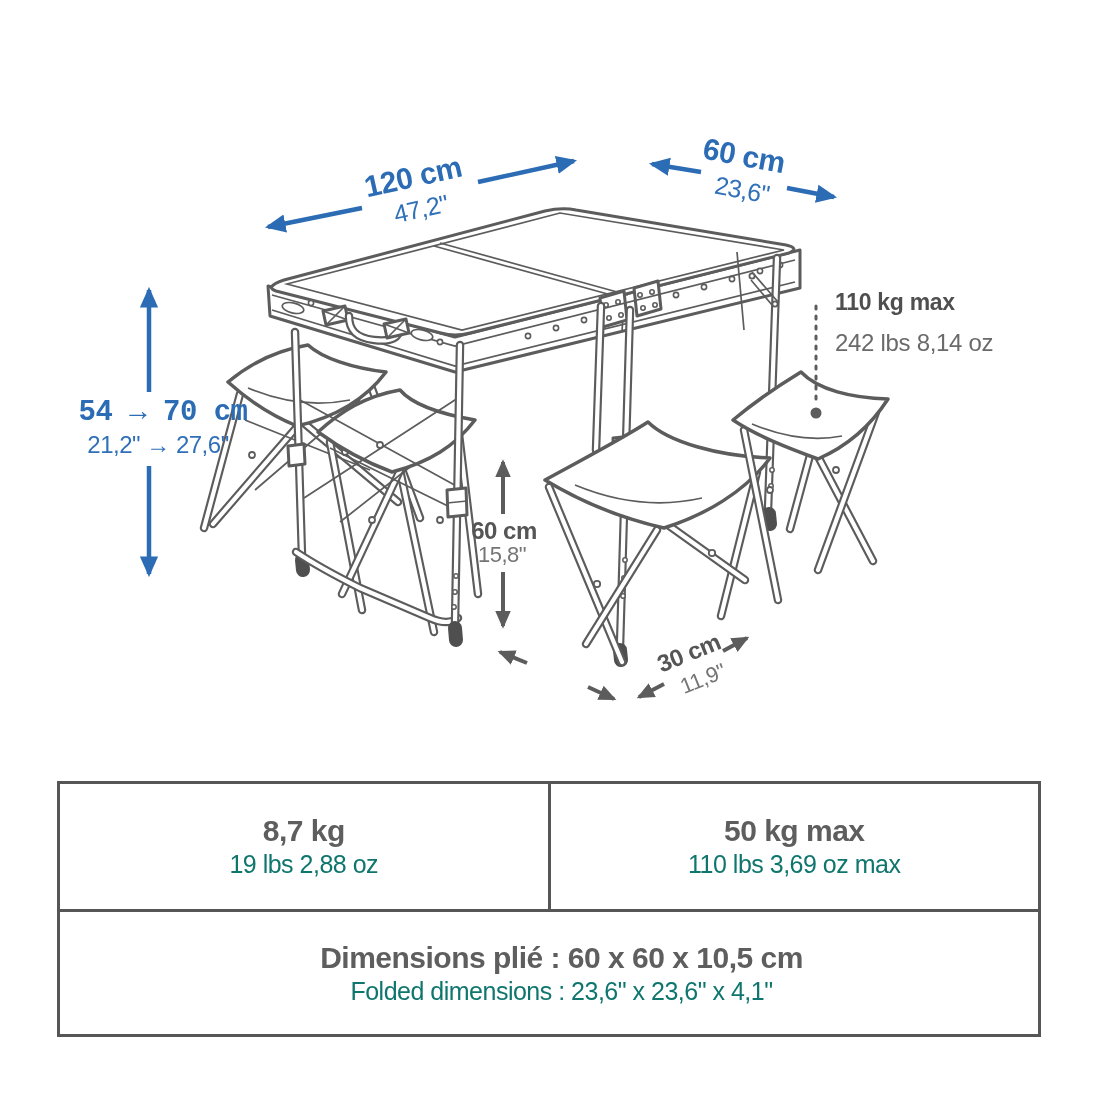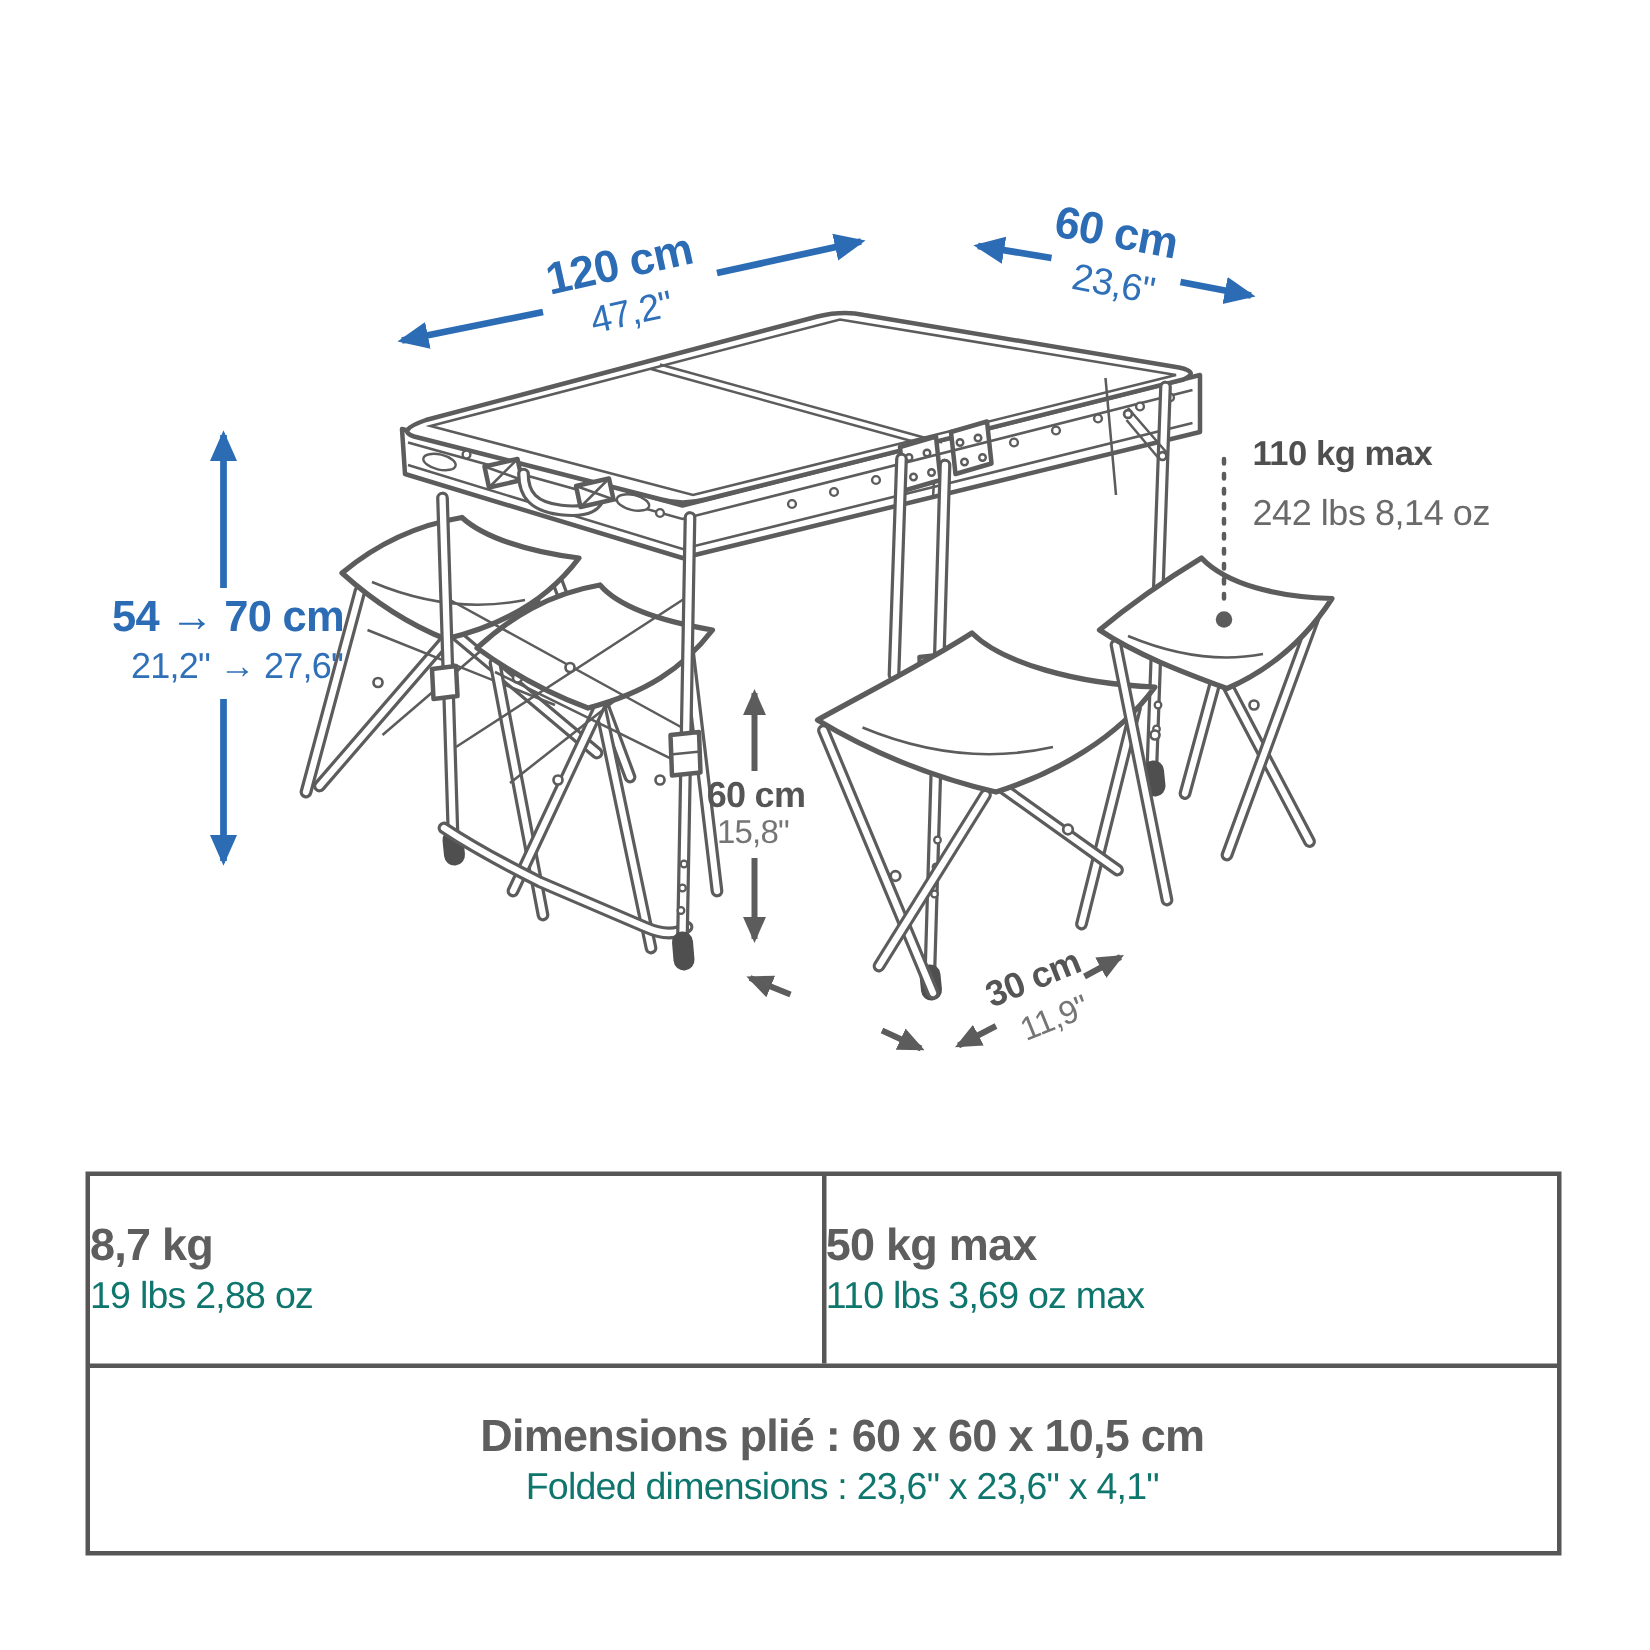--- a/index.html
+++ b/index.html
@@ -26,21 +26,21 @@
   .gray-b{color:#4f4f4f;font-weight:bold;font-size:23px;letter-spacing:-0.3px;}
   .gray-r{color:#6a6a6a;font-size:24px;letter-spacing:-0.3px;}
   .dim-b{color:#555;font-weight:bold;font-size:24px;letter-spacing:-0.5px;}
   .dim-r{color:#757575;font-size:22px;letter-spacing:-0.5px;}
   .left-align{transform:none;}
   
   .spec{position:absolute;left:57px;top:781px;width:984px;height:256px;border:3px solid #565656;
         box-sizing:border-box;display:flex;flex-direction:column;}
   .spec-row1{height:125px;display:flex;border-bottom:3px solid #565656;}
   .spec-row2{flex:1;display:flex;flex-direction:column;align-items:center;justify-content:center;gap:4px;padding-left:25px;}
-  .spec-cell{flex:1;display:flex;flex-direction:column;align-items:flex-start;justify-content:center;gap:4px;}
+  .spec-cell{flex:1;display:flex;flex-direction:column;align-items:center;justify-content:center;gap:4px;}
   .spec-cell.first{border-right:3px solid #565656;}
   .v{font-size:30px;font-weight:bold;color:#5e5e5e;letter-spacing:-0.5px;line-height:1.1;}
   .s{font-size:25px;color:#0f766e;letter-spacing:-0.5px;line-height:1.1;}
 </style>
 </head>
 <body>
 
 <div class="canvas">
 
   <svg width="1100" height="760" viewBox="0 0 1100 760">
@@ -230,21 +230,21 @@
       <path class="ab" d="M149,466 L149,574" marker-end="url(#mb)"></path>
     </g>
   </svg>
 
   <div class="lbl blue-b" style="left:413px;top:177px;transform:translate(-50%,-50%) rotate(-12.5deg);">120 cm</div>
   <div class="lbl blue-r" style="left:421px;top:209px;transform:translate(-50%,-50%) rotate(-12.5deg);">47,2"</div>
 
   <div class="lbl blue-b" style="left:744px;top:156px;transform:translate(-50%,-50%) rotate(10.5deg);">60 cm</div>
   <div class="lbl blue-r" style="left:742px;top:190px;transform:translate(-50%,-50%) rotate(10.5deg);">23,6"</div>
 
-  <div class="lbl blue-b" style="left:152px;top:412px;font-size:29px;">54 → 70 cm</div>
+  <div class="lbl blue-b" style="left:163px;top:412px;font-size:29px;font-family:Liberation Mono, monospace;">54 → 70 cm</div>
   <div class="lbl blue-r" style="left:158px;top:445px;font-size:24px;">21,2" → 27,6"</div>
 
   <div class="lbl gray-b left-align" style="left:835px;top:291px;text-align:right;">110 kg max</div>
   <div class="lbl gray-r left-align" style="left:835px;top:331px;">242 lbs 8,14 oz</div>
 
   <div class="lbl dim-b" style="left:504px;top:531px;">60 cm</div>
   <div class="lbl dim-r" style="left:502px;top:555px;">15,8"</div>
 
   <div class="lbl dim-b" style="left:689px;top:653px;transform:translate(-50%,-50%) rotate(-22deg);">30 cm</div>
   <div class="lbl dim-r" style="left:703px;top:679px;transform:translate(-50%,-50%) rotate(-22deg);">11,9"</div>

